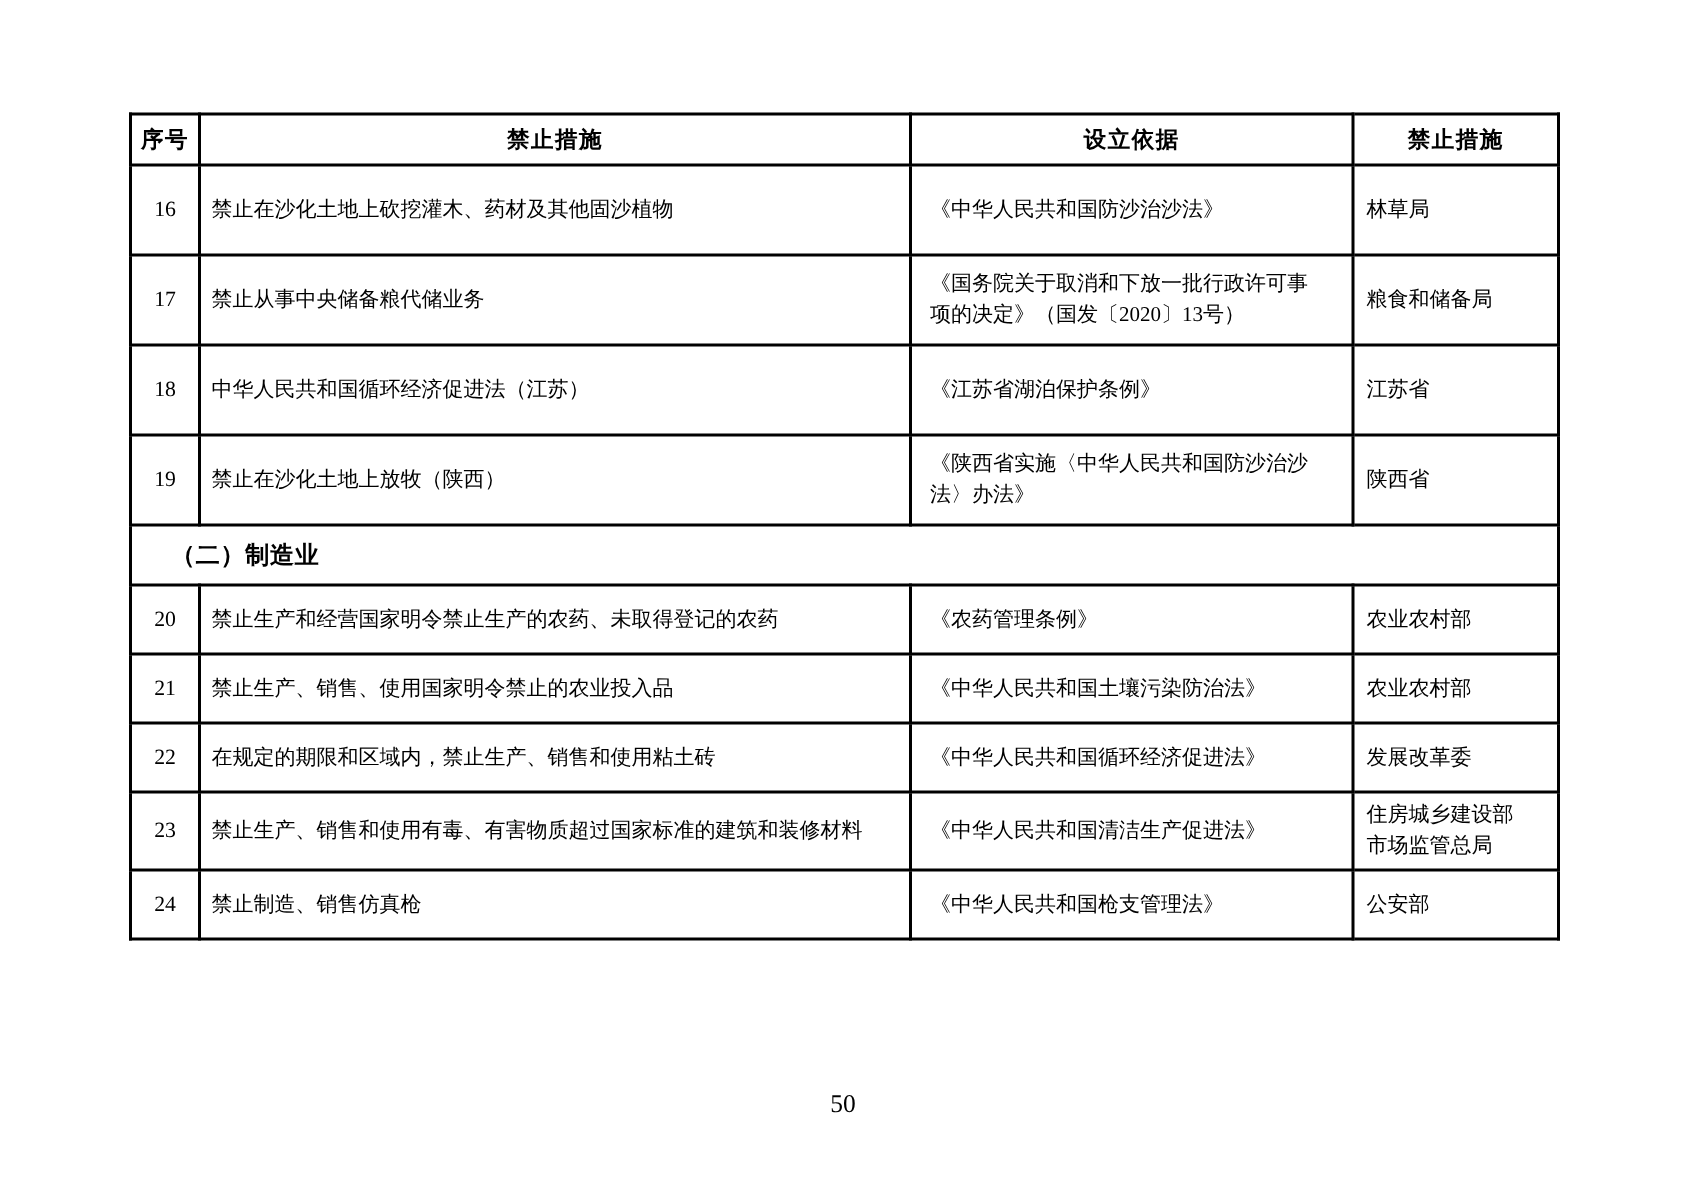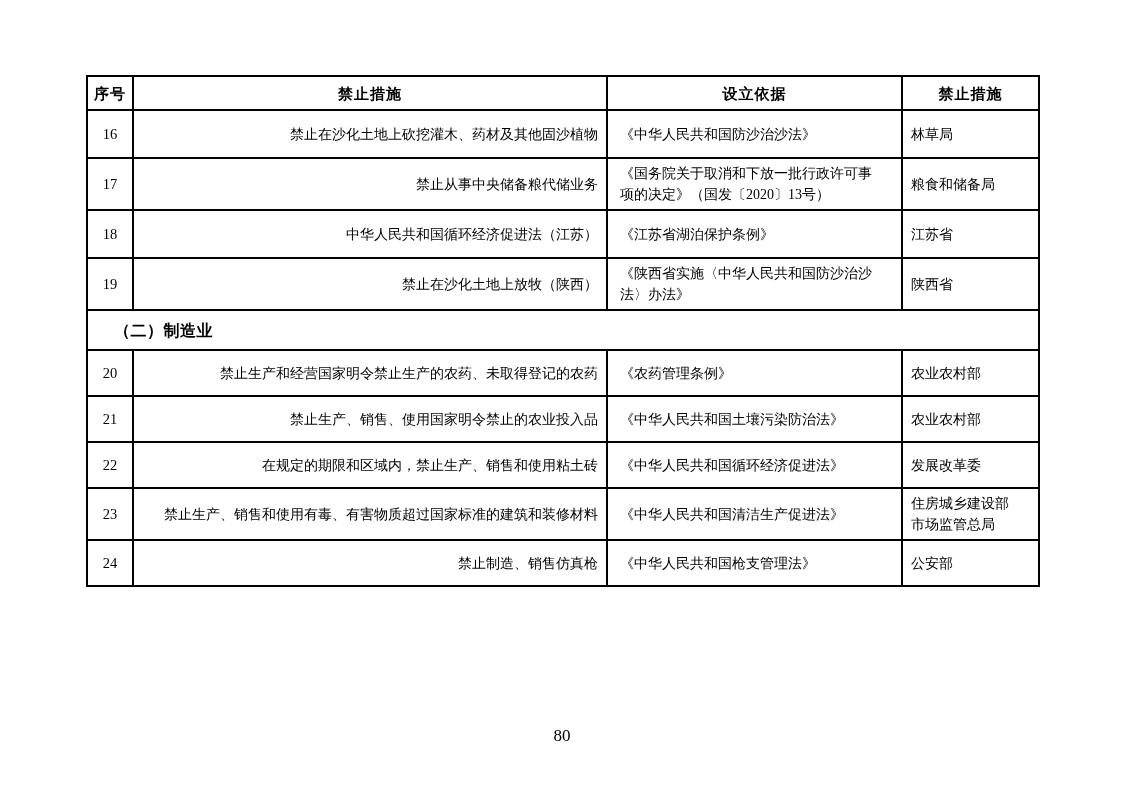--- a/index.html
+++ b/index.html
@@ -34,29 +34,29 @@
 
   tr.head-row th {
     height: 34px;
     font-family: "Liberation Sans", "DejaVu Sans", sans-serif;
     font-weight: bold;
     font-size: 15px;
     text-align: center;
     letter-spacing: 1px;
   }
 
-  tr.r-a td { height: 48px; }
+  tr.r-a td { height: 60px; }
   tr.r-b td { height: 46px; }
 
   td.no {
     text-align: center;
     font-family: "Liberation Serif", "DejaVu Serif", serif;
     font-size: 14.5px;
   }
-  td.measure { padding: 4px 8px 4px 7px;  text-align: right; }
+  td.measure { padding: 4px 8px 4px 7px;  text-align: left; }
   td.basis   { padding: 4px 16px 4px 12px; text-align: left; }
   td.dept    { padding: 4px 6px 4px 8px;  text-align: left; white-space: pre-line; }
 
   tr.section-row td {
     height: 40px;
     font-family: "Liberation Sans", "DejaVu Sans", sans-serif;
     font-weight: bold;
     font-size: 16px;
     padding-left: 26px;
     letter-spacing: 0.5px;
@@ -146,14 +146,14 @@
         </tr>
         <tr class="r-b">
           <td class="no">24</td>
           <td class="measure">禁止制造、销售仿真枪</td>
           <td class="basis">《中华人民共和国枪支管理法》</td>
           <td class="dept">公安部</td>
         </tr>
       </tbody>
     </table>
   </div>
-  <div class="page-number">80</div>
+  <div class="page-number">50</div>
 </div>
 
 </body></html>

